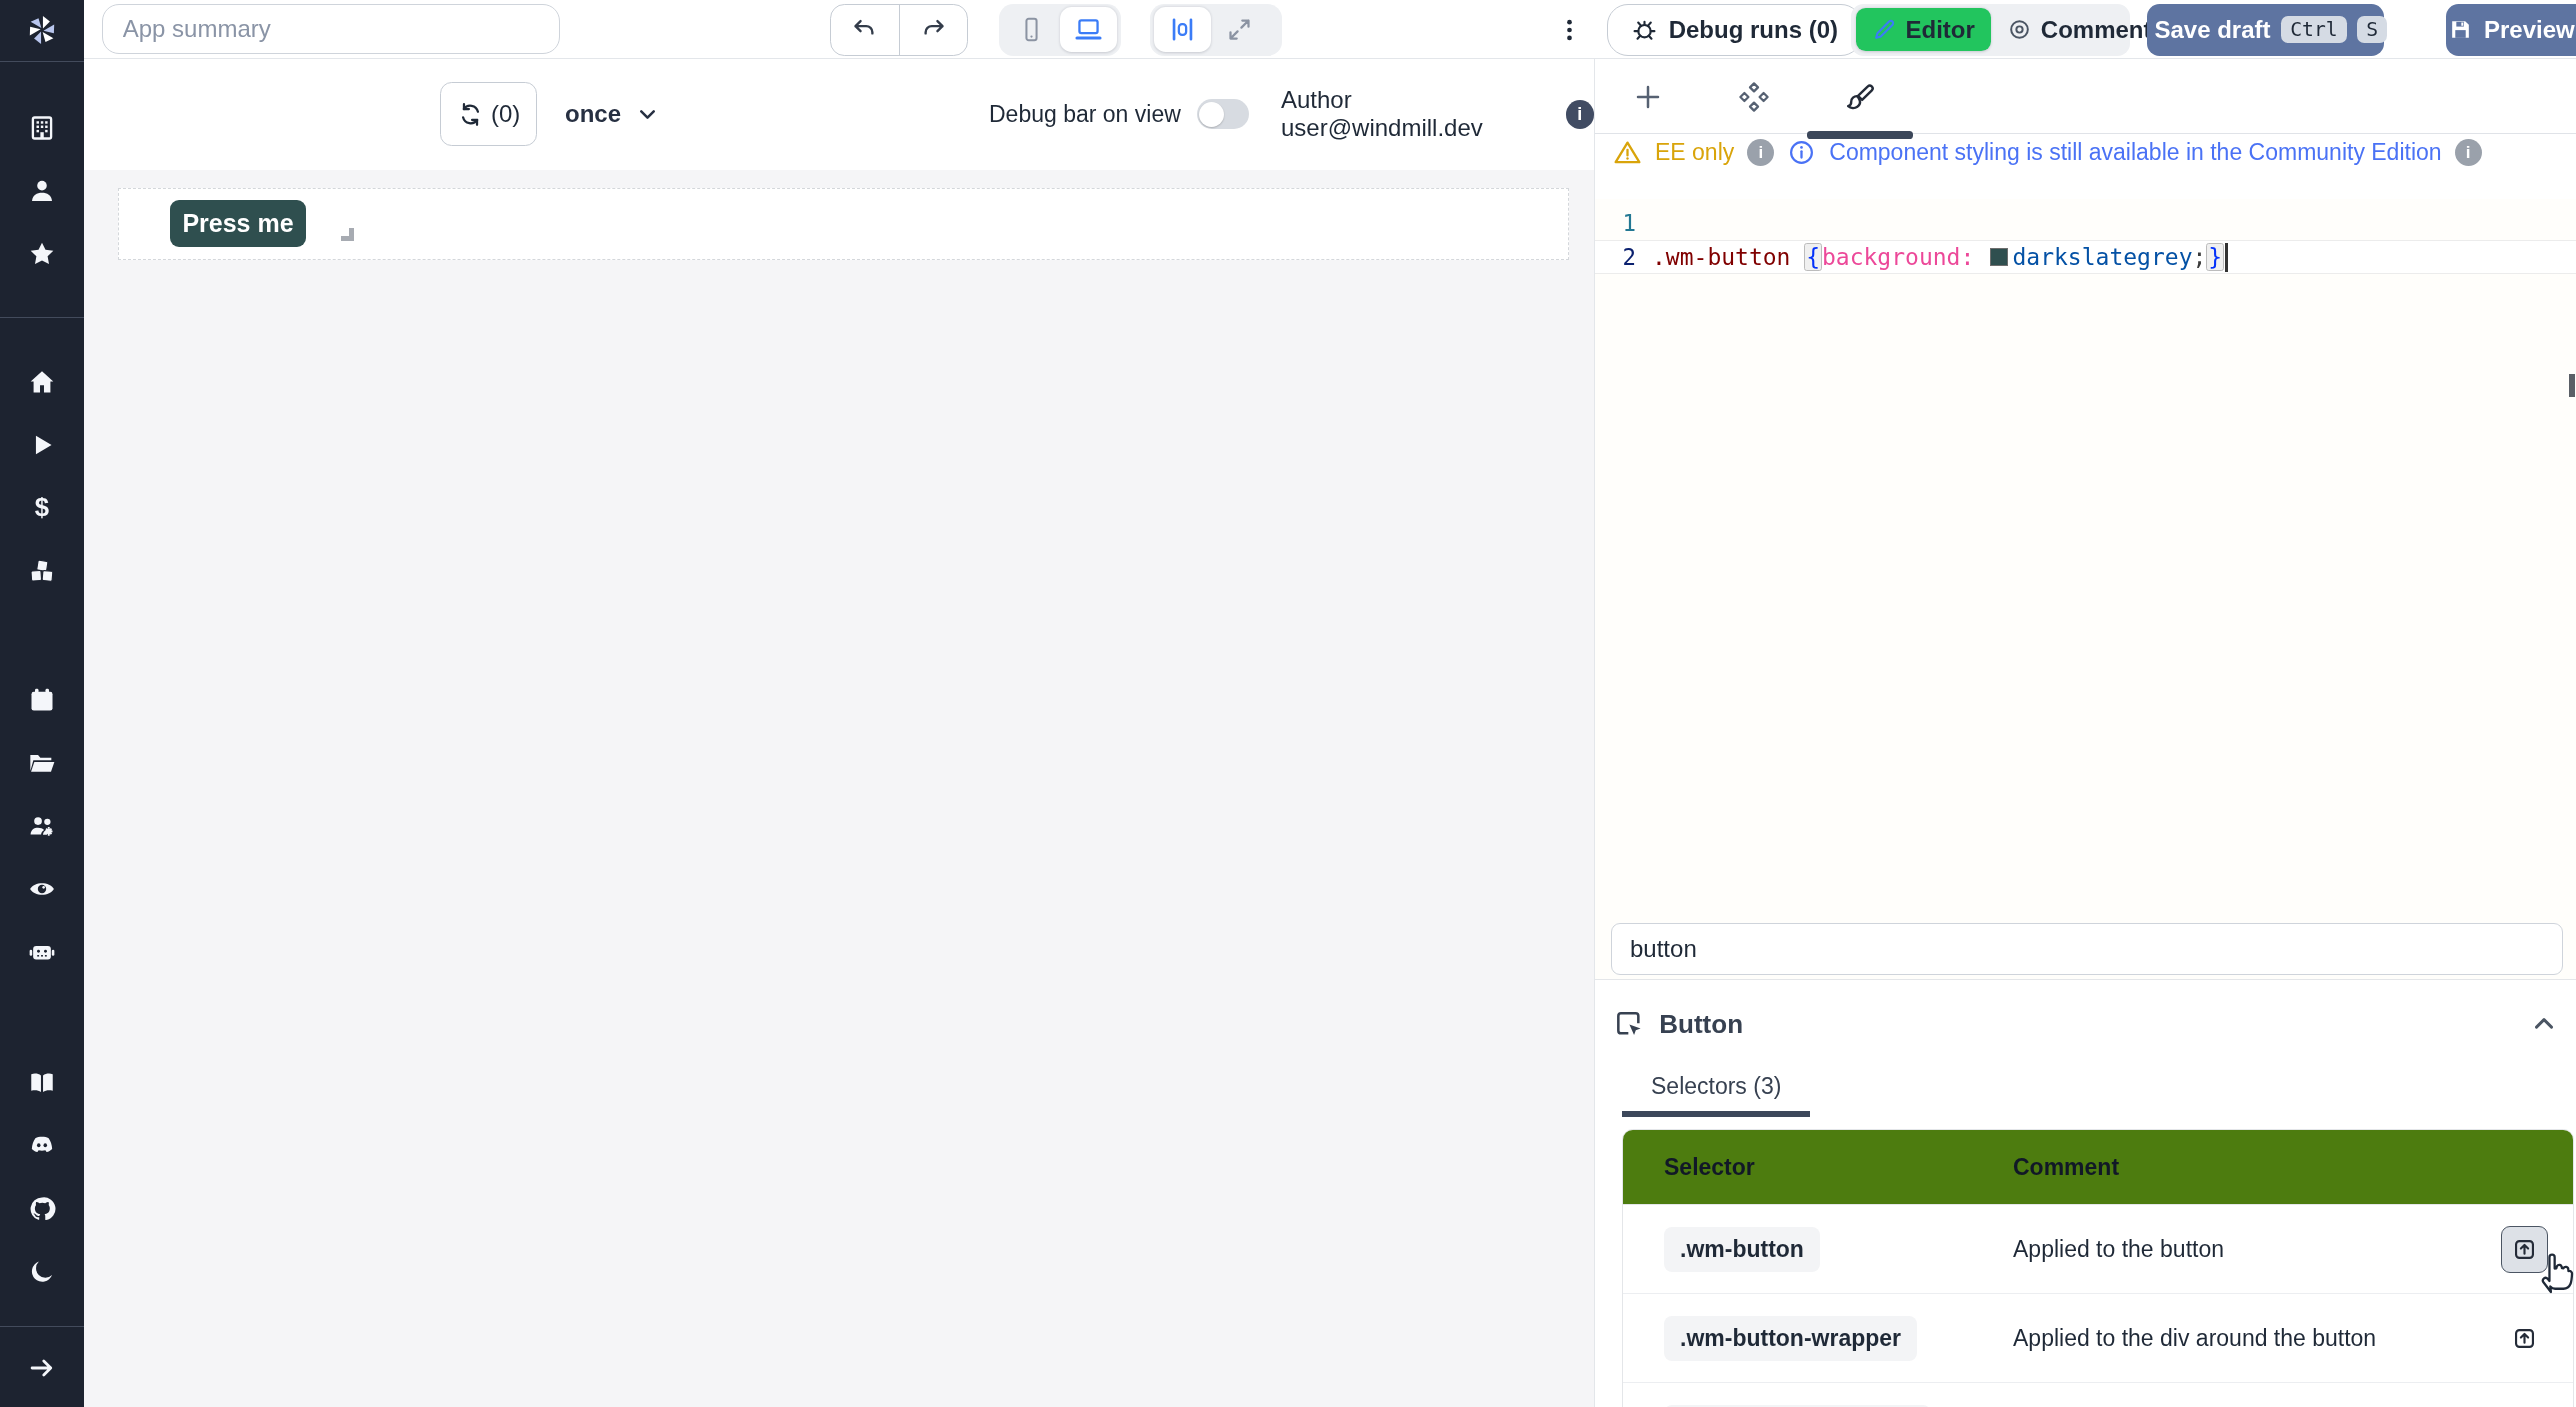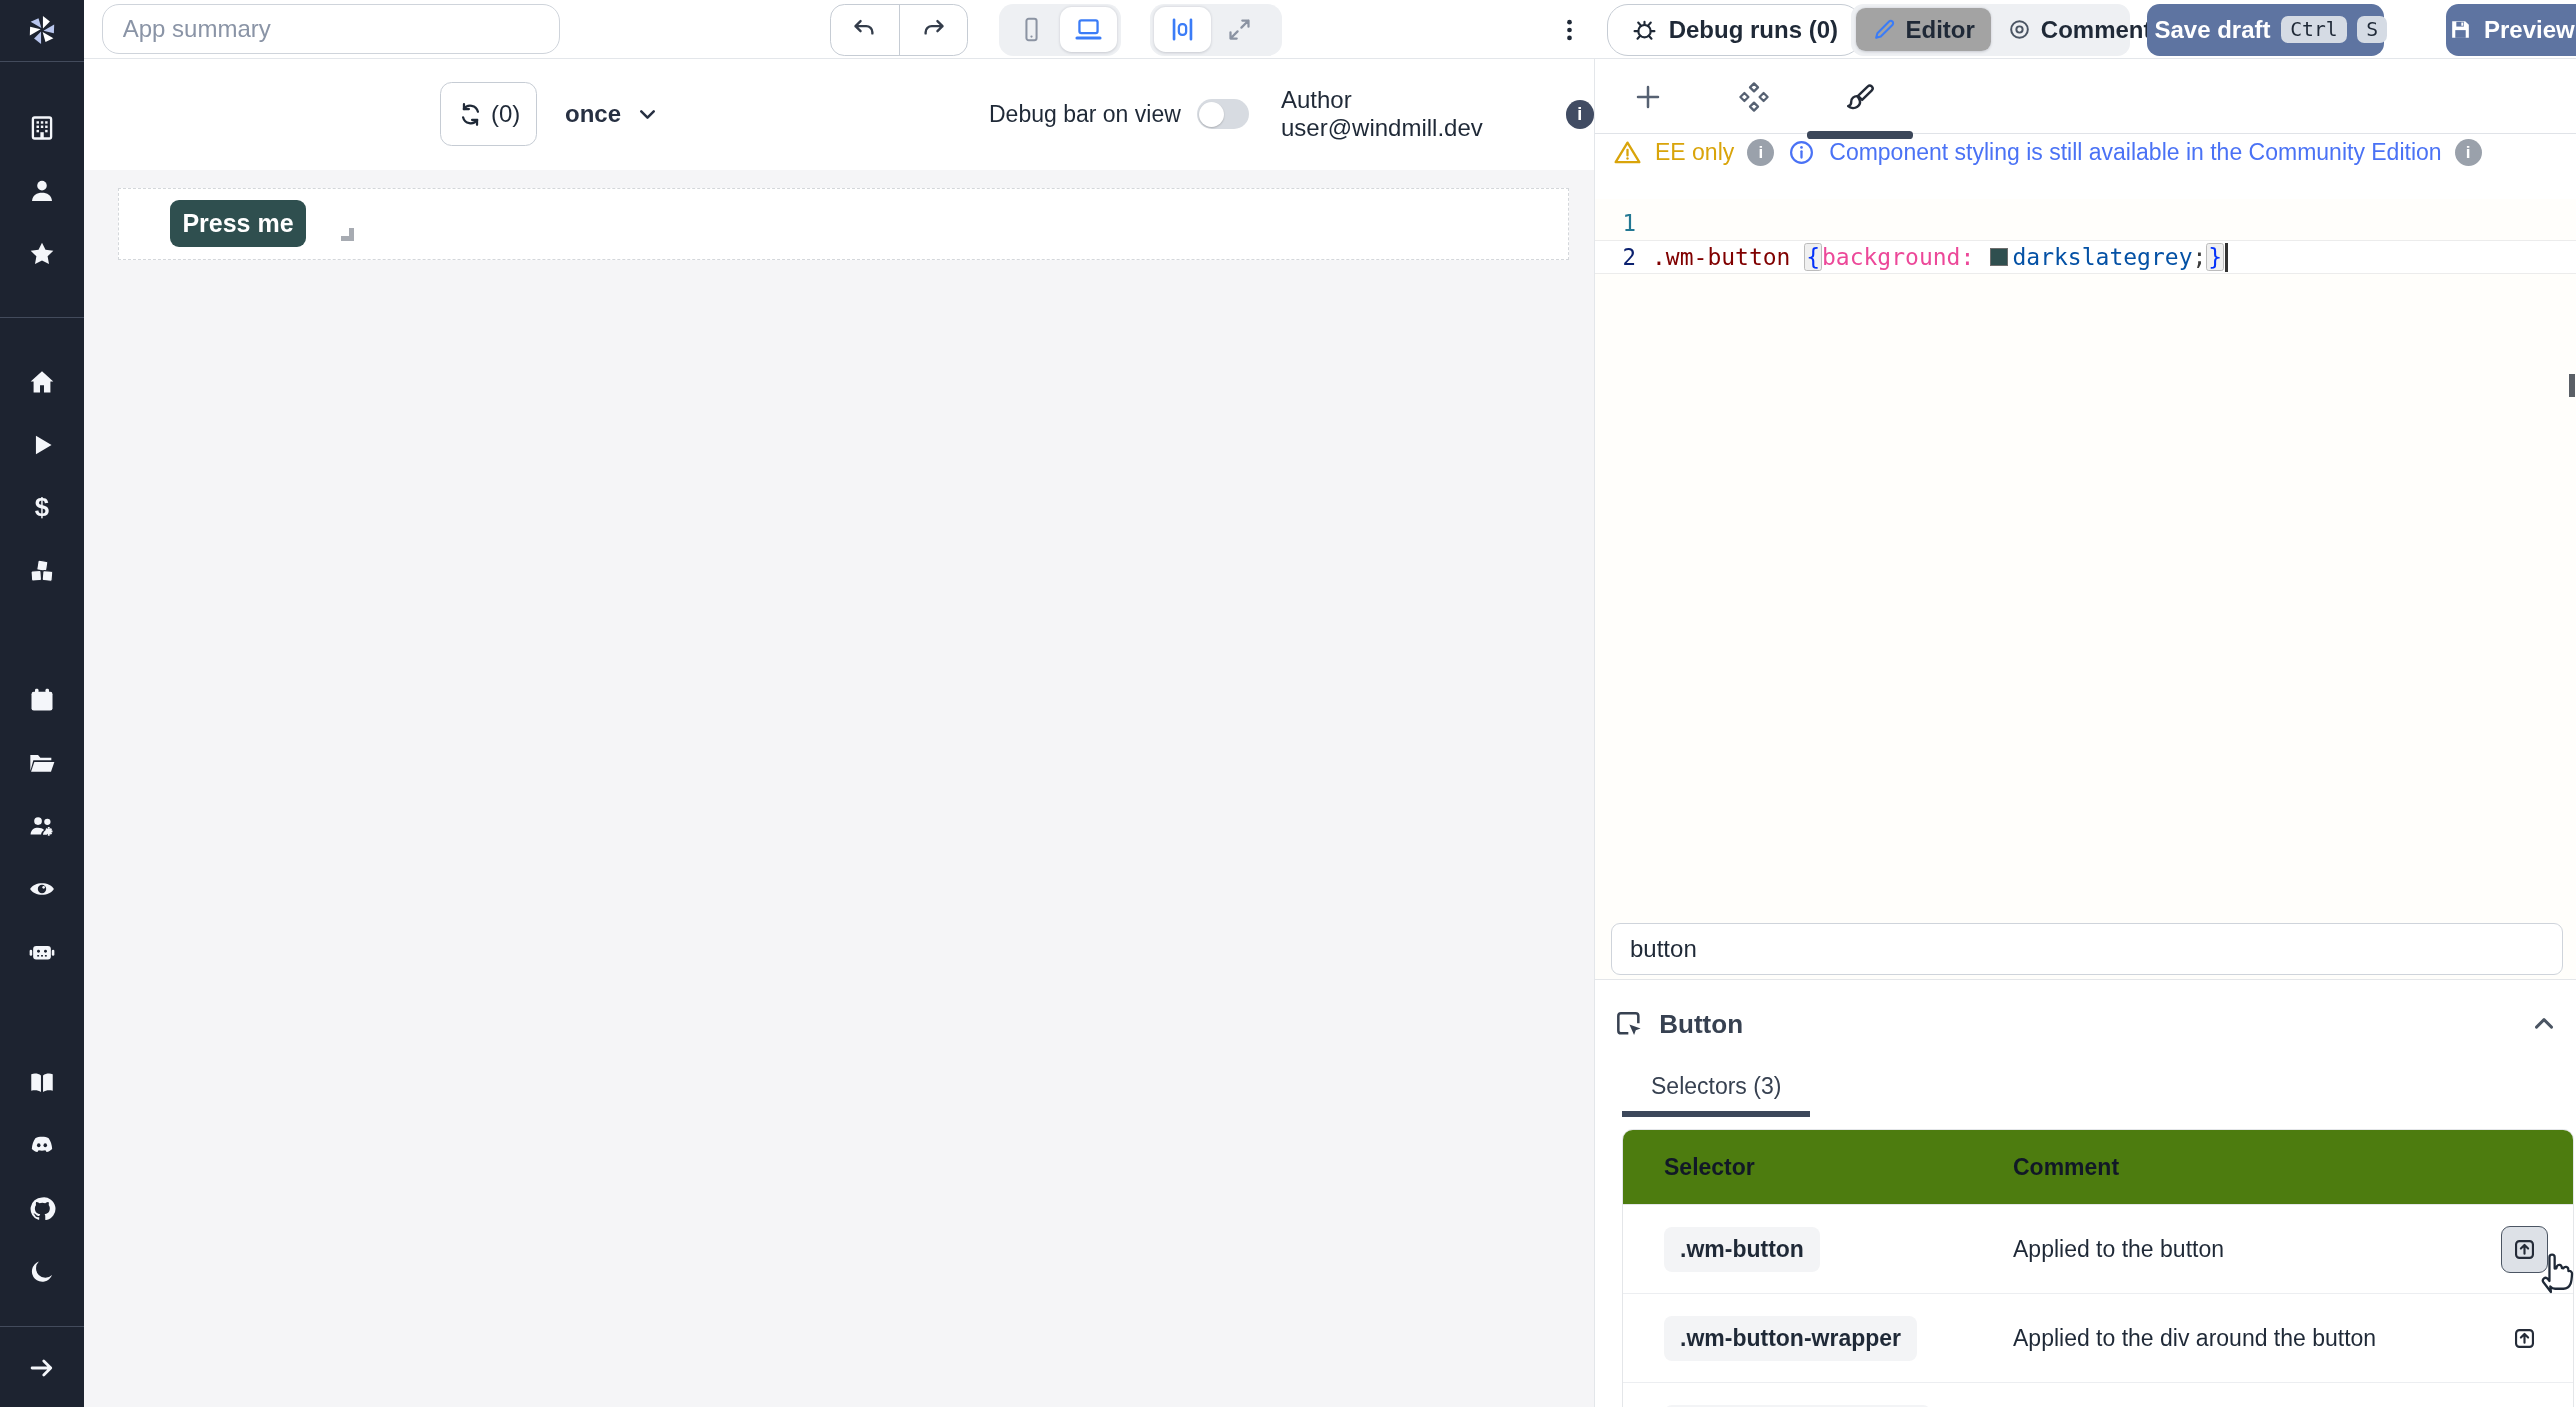--- a/index.html
+++ b/index.html
@@ -35,21 +35,21 @@
   .icon-cell.on { background:#fff; box-shadow:0 0.9px 2.7px rgba(20,30,50,.18); }
   .kebab { left:1472px; height:52px; display:flex; align-items:center; cursor:pointer; }
   .btn { display:flex; align-items:center; justify-content:center; gap:10.7px; height:52px;
     border-radius:12.5px; font-size:24px; font-weight:600; cursor:pointer; white-space:nowrap; }
   .btn-outline { background:#fff; border:1.3px solid #c6ccd4; color:#1f2937; }
   .debug-btn { left:1523px; width:255px;border-radius:21px; }
   .seg { left:1767px; width:279px; height:52px; background:#eef0f3; border-radius:12.5px;
     display:flex; align-items:center; padding:0 4.5px; }
   .seg-item { display:flex; align-items:center; gap:9px; height:43px; padding:0 16px;
     border-radius:9.8px; font-size:24px; font-weight:600; color:#1f2937; cursor:pointer; }
-  .seg-item.on { background:#a3a3a3; box-shadow:0 0.9px 2.7px rgba(20,30,50,.18); }
+  .seg-item.on { background:#22c55e; box-shadow:0 0.9px 2.7px rgba(20,30,50,.18); }
   .btn-primary { background:#5e74a1; color:#fff; border:none; }
   .save-btn { left:2063px; width:237px; }
   .deploy-btn { left:2362px; width:131px; border-top-right-radius:0; border-bottom-right-radius:0; }
   .kbd { font-family:"DejaVu Sans Mono","Liberation Mono",monospace; font-size:19.7px; font-weight:400;
     background:#d5dbe4; color:#1f2937; border-radius:7.2px; padding:3.6px 9px; line-height:1; }
 
   
   .canvas-region { position:absolute; left:84px; top:59px; width:1510px; height:1349px; background:#f5f5f7; }
   .canvas-toolbar { height:111px; background:#fff; display:flex; align-items:center; position:relative; }
   .refresh-btn { position:absolute; left:356px; top:23px; width:97px; height:64px;

